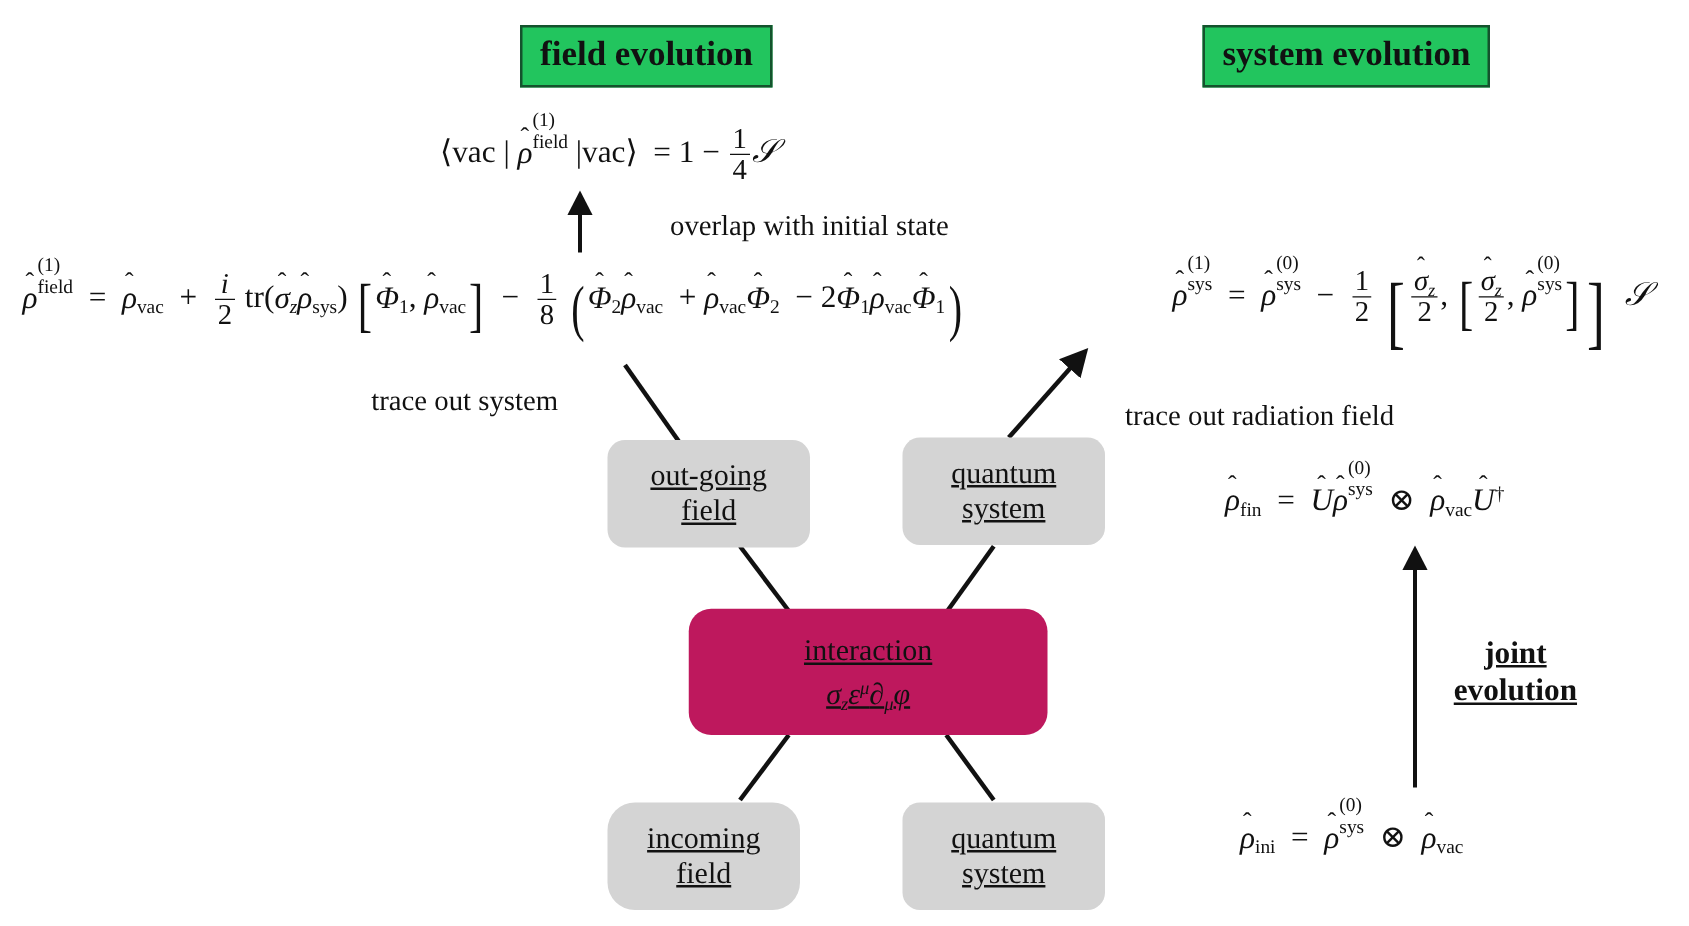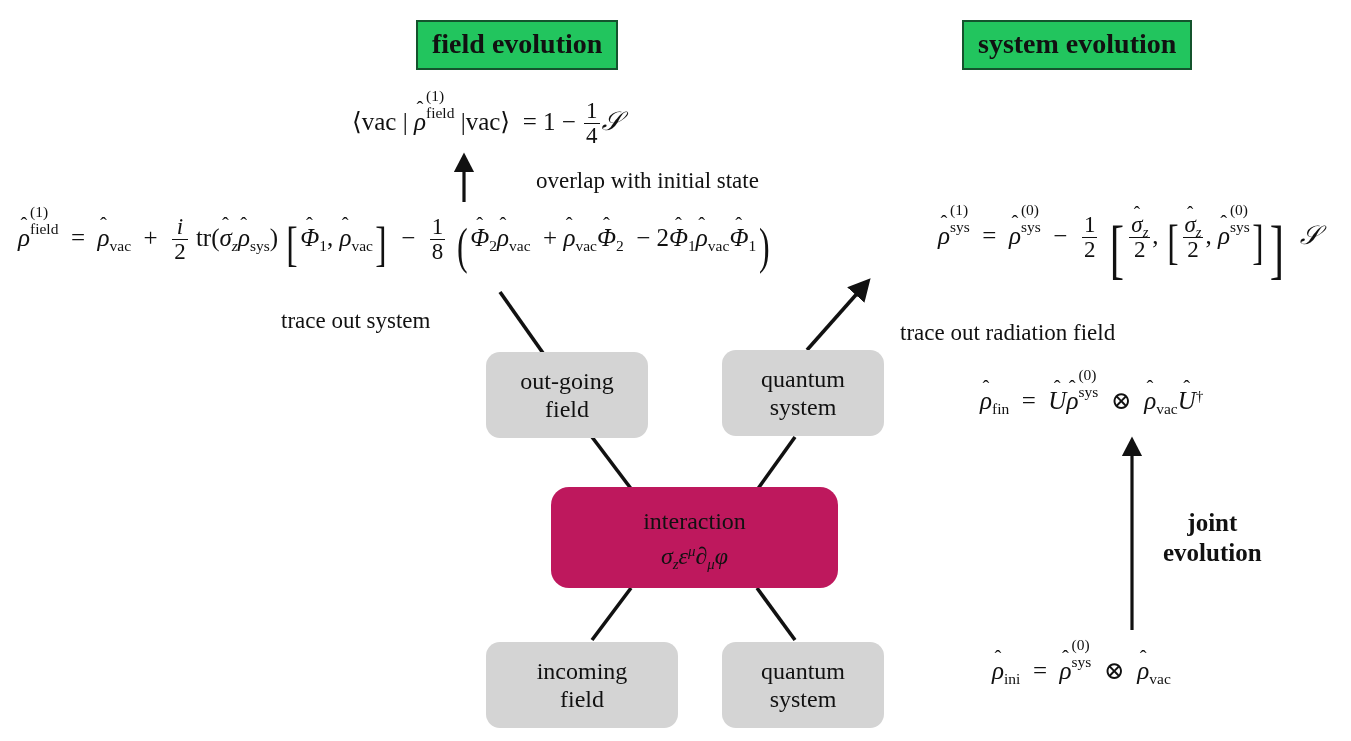--- a/index.html
+++ b/index.html
@@ -13,28 +13,28 @@
   .hdr{
     border:2px solid #14532d;background:#22c55e;
     font-weight:bold;font-size:28px;line-height:1;
     padding:8px 14px 10px 14px;white-space:nowrap;
     text-align:center;
   }
   
   .node{
     border-radius:14px;display:flex;flex-direction:column;
     align-items:center;justify-content:center;
-    font-size:24px;line-height:1.18;text-align:center;
+    font-size:24px;line-height:1.18;text-align:center;text-decoration:underline;
   }
   .node.gray{background:#d4d4d4;}
   .node.yellow{background:#be185d;border-radius:18px;}
   .node .l2{display:block;}
   
   .lbl{font-size:23px;white-space:nowrap;}
-  .lbl.bold{font-weight:bold;font-size:25px;line-height:1.2;text-align:center;}
+  .lbl.bold{font-weight:bold;font-size:25px;line-height:1.2;text-align:center;text-decoration:underline;}
   
   .math{font-size:25px;white-space:nowrap;line-height:1;}
   .math i,.mi{font-style:italic;}
   .up{font-style:normal;}
   sub,sup{font-size:0.62em;font-style:normal;line-height:0;}
   sub{vertical-align:-0.32em;}
   sup{vertical-align:0.52em;}
   .sub-it{font-style:italic;}
   
   .hat{position:relative;display:inline-block;}
@@ -127,42 +127,42 @@
   &nbsp;=&nbsp;
   <span class="hat"><span class="hatmark">ˆ</span><i>ρ</i></span><span class="ss"><span class="t">(0)</span><span class="b">sys</span></span>
   &nbsp;−&nbsp;
   <span class="frac"><span class="n">1</span><span class="d">2</span></span>
   <span class="big2">[</span><span class="frac"><span class="n"><span class="hat"><span class="hatmark">ˆ</span><i>σ</i></span><sub class="sub-it">z</sub></span><span class="d">2</span></span>,
   <span class="big">[</span><span class="frac"><span class="n"><span class="hat"><span class="hatmark">ˆ</span><i>σ</i></span><sub class="sub-it">z</sub></span><span class="d">2</span></span>,
   <span class="hat"><span class="hatmark">ˆ</span><i>ρ</i></span><span class="ss"><span class="t">(0)</span><span class="b">sys</span></span><span class="big">]</span><span class="big2">]</span>
   &nbsp;<span class="scriptN">𝒮</span>
 </div>
 
-<div class="abs lbl" style="left:281px;top:308px;">trace out system</div>
+<div class="abs lbl" style="left:297px;top:308px;">trace out system</div>
 
 <div class="abs lbl" style="left:900px;top:308px;margin-top:12px;">trace out radiation field</div>
 
 <div class="abs node gray" style="left:486px;top:352px;width:162px;height:86px;">
   <span>out-going</span>
   <span class="l2">field</span>
 </div>
 
 <div class="abs node gray" style="left:722px;top:350px;width:162px;height:86px;">
   <span>quantum</span>
   <span class="l2">system</span>
 </div>
 
 <div class="abs node yellow" style="left:551px;top:487px;width:287px;height:101px;">
   <span>interaction</span>
   <span class="l2 math" style="font-size:24px;margin-top:8px;">
     <i>σ</i><sub class="sub-it">z</sub><i>ε</i><sup class="sub-it">μ</sup><i>∂</i><sub class="sub-it">μ</sub><i>φ</i>
   </span>
 </div>
 
-<div class="abs node gray" style="left:486px;top:642px;width:192px;height:86px;">
+<div class="abs node gray" style="left:486px;top:642px;width:154px;height:86px;border-radius:22px;">
   <span>incoming</span>
   <span class="l2">field</span>
 </div>
 
 <div class="abs node gray" style="left:722px;top:642px;width:162px;height:86px;">
   <span>quantum</span>
   <span class="l2">system</span>
 </div>
 
 <div class="abs math" style="left:980px;top:380px;">

